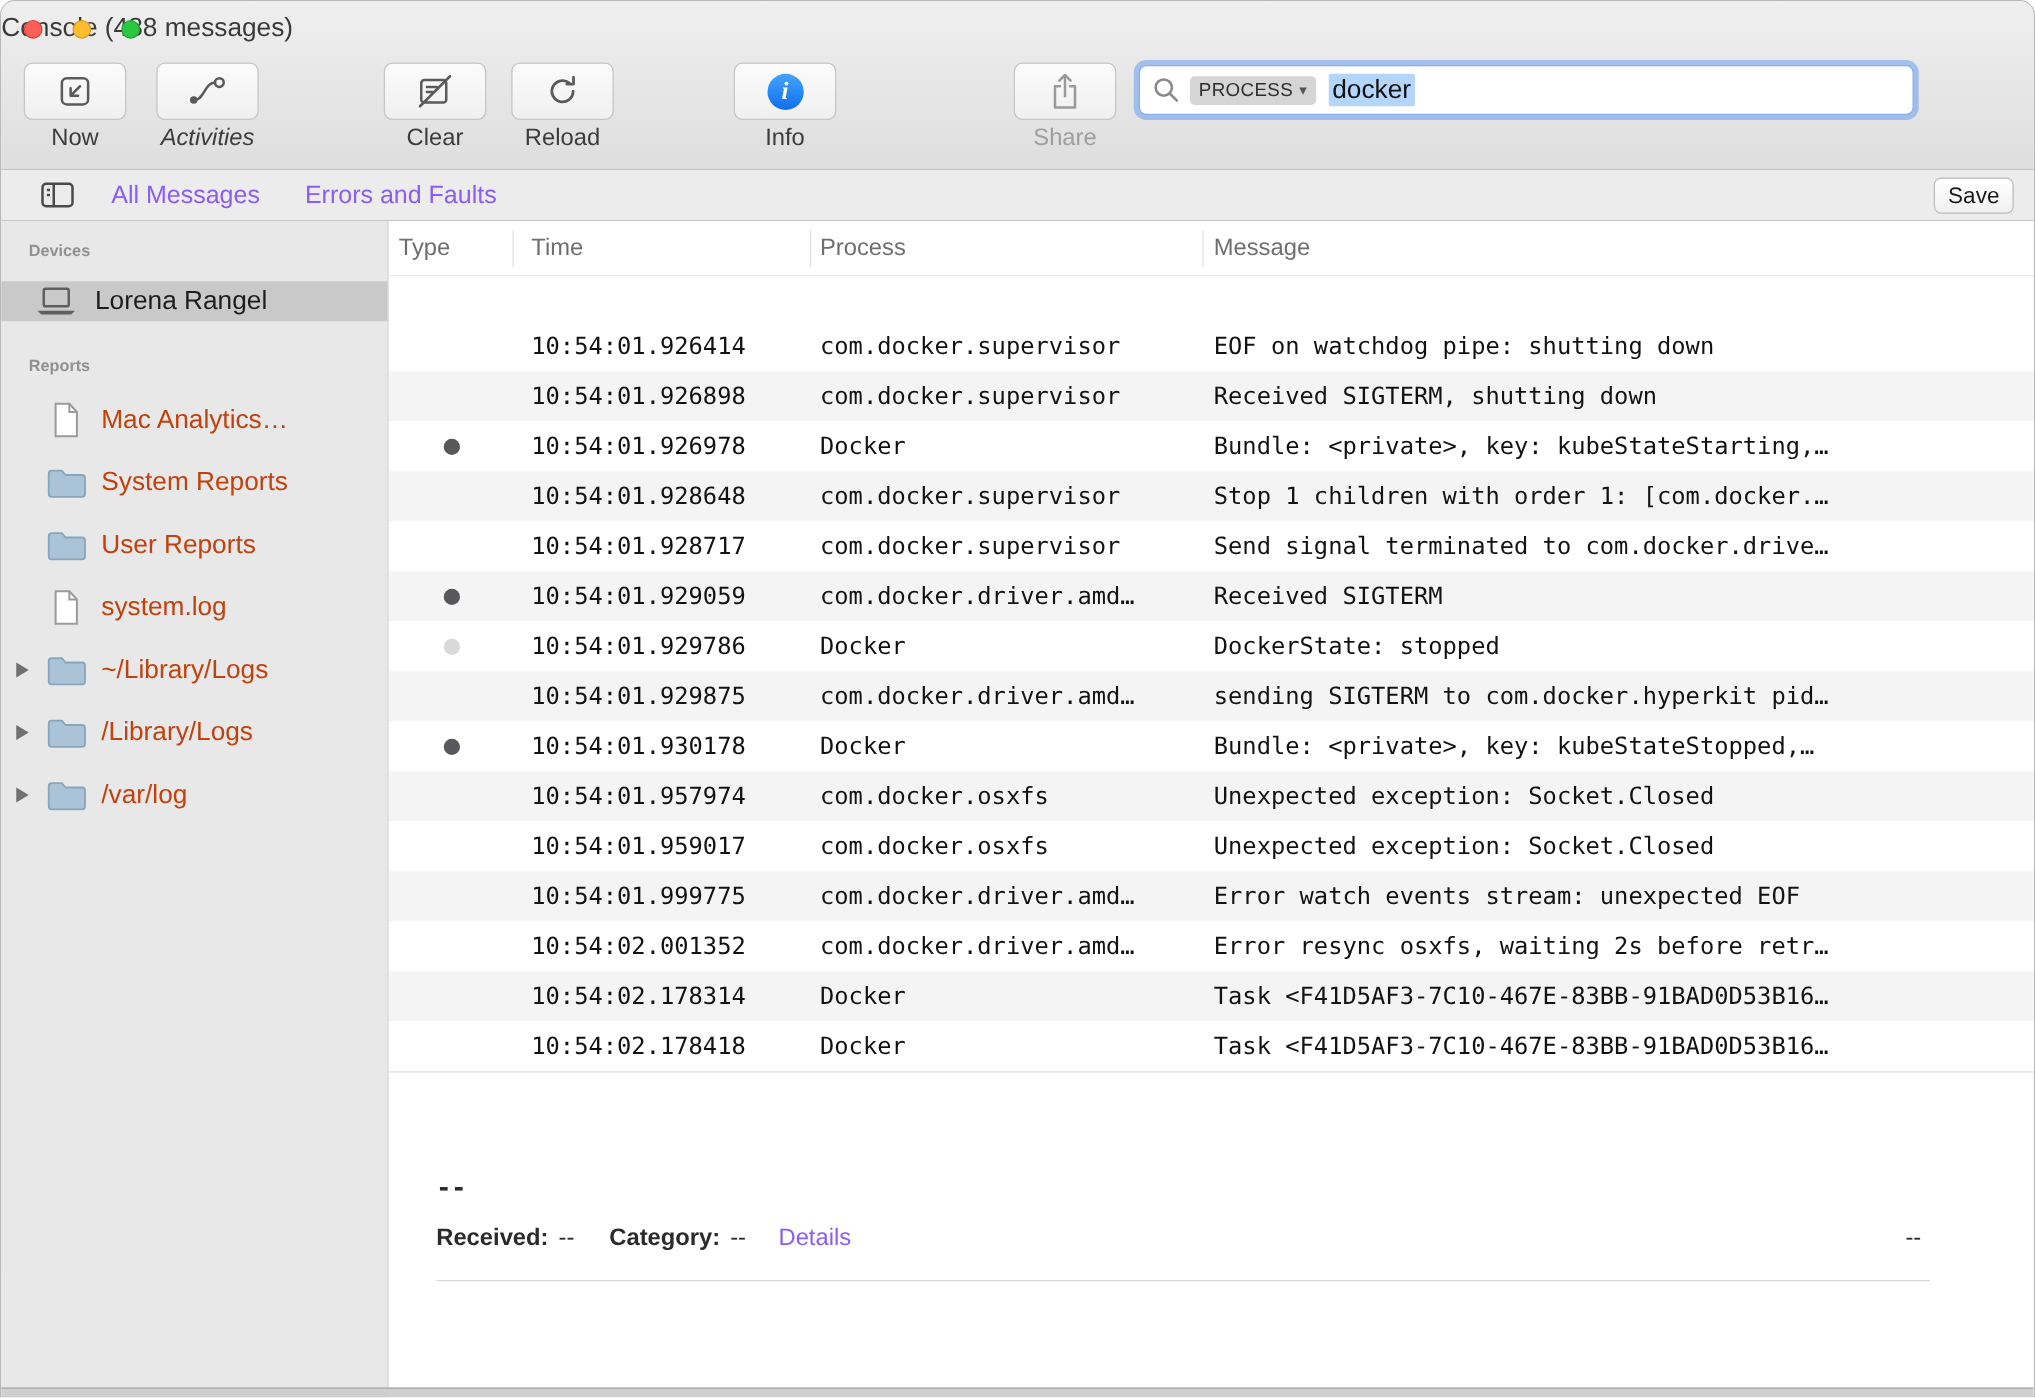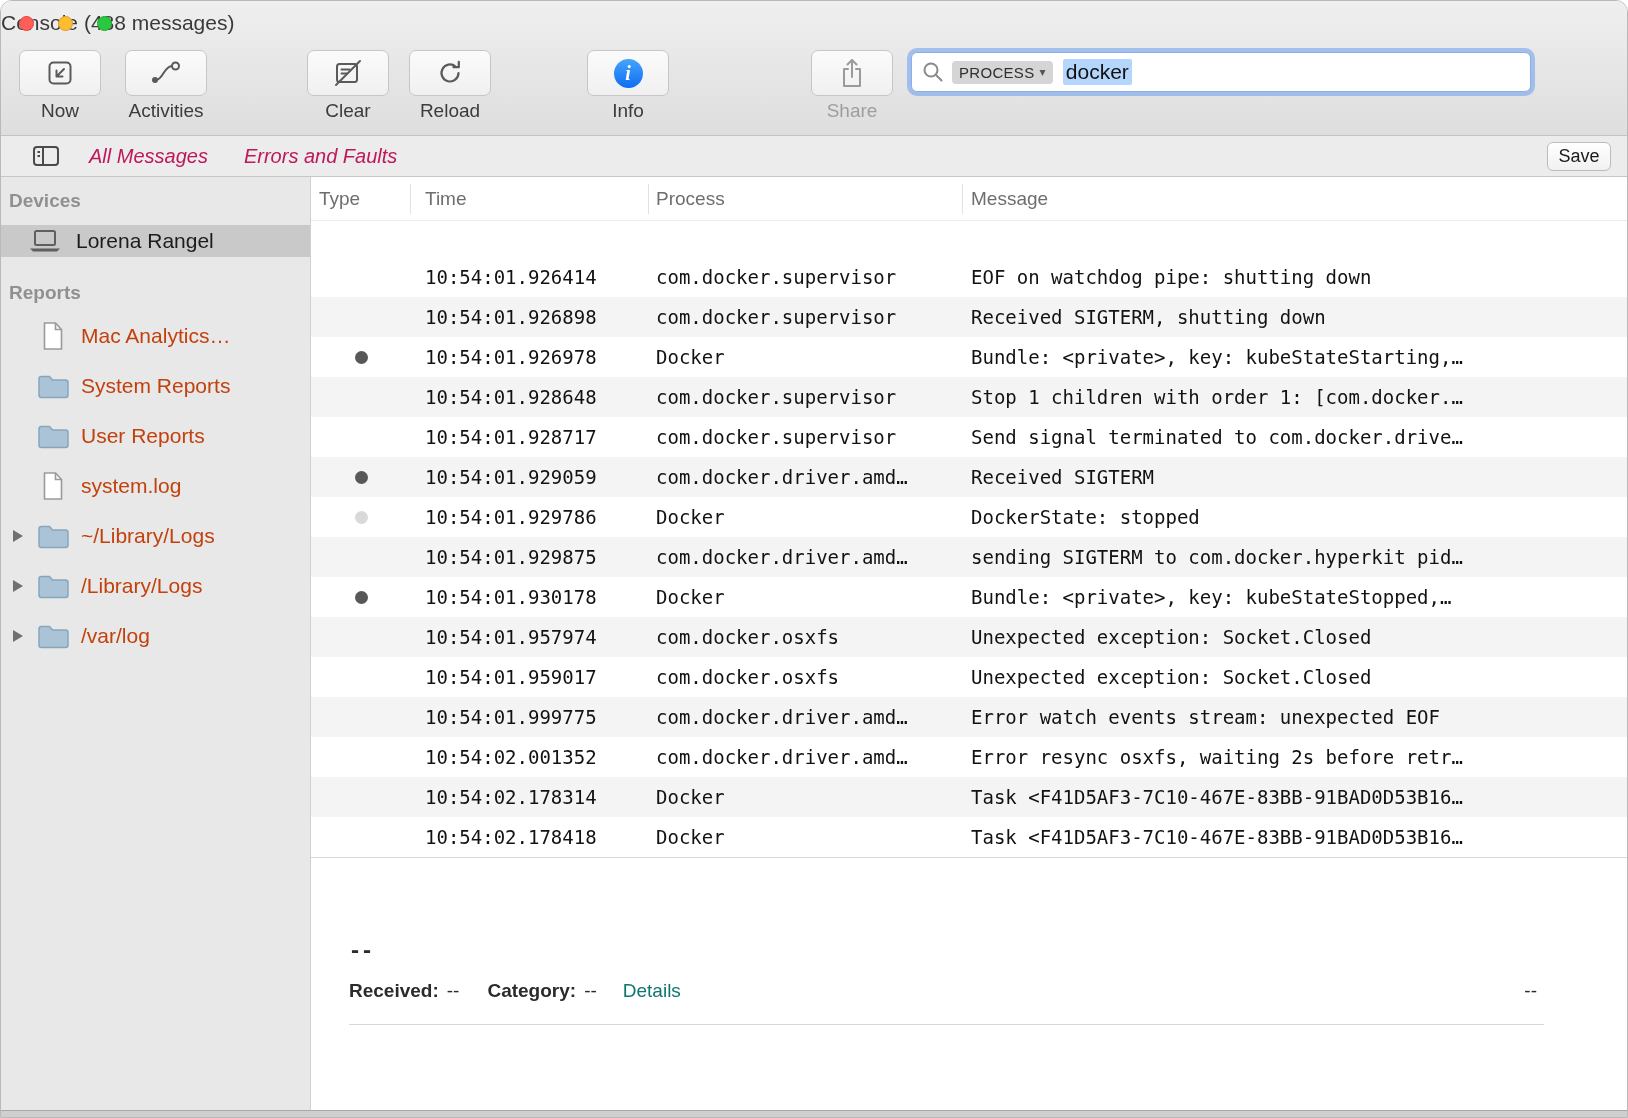--- a/index.html
+++ b/index.html
@@ -27,30 +27,30 @@
 
   .searchwrap { margin-left:18px; margin-top:2px; width:620px; }
   .searchfield { height:40px; background:#ffffff; border:1px solid #88afe9; border-radius:6px; box-shadow:0 0 0 4px rgba(106,158,238,.55); display:flex; align-items:center; padding:0 10px; }
   .token { margin-left:8px; background:#d5d5d5; border-radius:4px; padding:3px 7px; display:flex; align-items:center; gap:5px; font-size:15px; color:#2f2f2f; letter-spacing:.3px; }
   .token .chev { font-size:12px; color:#555; line-height:1; }
   .searchtext { margin-left:10px; font-size:21px; color:#111; background:#b5d6fc; padding:1px 3px; border-radius:2px; }
 
   
   .filterbar { height:41px; background:#ececec; border-bottom:1px solid #c6c6c6; display:flex; align-items:center; }
   .sbtoggle { margin-left:30px; display:flex; align-items:center; }
-  .filter-item { font-size:20px; color:#be185d;font-style:italic; }
+  .filter-item { font-size:20px; color:#8b5cf6; }
   .filter-item.first { margin-left:28px; }
   .filter-item.second { margin-left:36px; }
   .savebtn { margin-left:auto; margin-right:16px; width:64px; height:29px; border-radius:6px; background:linear-gradient(#ffffff,#f1f1f1); border:1px solid #bcbcbc; display:flex; align-items:center; justify-content:center; font-size:18px; color:#1a1a1a; }
 
   
   .content { display:flex; height:941px; }
 
   .sidebar { width:310px; background:#e8e8e8; border-right:1px solid #d0d0d0; padding-top:12px; flex-shrink:0; }
-  .side-header { padding-left:8px; font-size:19px; font-weight:600; color:#909090; height:24px; line-height:24px; }
+  .side-header { padding-left:22px; font-size:13px; font-weight:600; color:#909090; height:24px; line-height:24px; }
   .device-row { margin-top:12px; height:32px; background:#c9c9c9; display:flex; align-items:center; padding-left:26px; }
   .device-label { margin-left:13px; font-size:21px; color:#1c1c1c; }
   .side-header.reports { margin-top:24px; }
   .side-list { margin-top:6px; }
   .side-item { height:50px; display:flex; align-items:center; padding-left:12px; }
   .disclosure { width:0; height:0; border-left:10px solid #707070; border-top:6px solid transparent; border-bottom:6px solid transparent; margin-right:8px; flex-shrink:0; }
   .disc-slot { width:24px; display:flex; align-items:center; flex-shrink:0; }
   .disc-hidden { visibility:hidden; }
   .side-icon { width:32px; display:flex; align-items:center; justify-content:center; flex-shrink:0; }
   .side-label { margin-left:12px; font-size:21px; color:#c2410c; white-space:nowrap; overflow:hidden; }
@@ -76,21 +76,21 @@
   .dot.dark { background:#58585a; }
   .dot.light { background:#d9d9d9; }
 
   
   .detail { padding-left:38px; padding-right:0; position:relative; }
   .detail-title { margin-top:44px; font-family:"DejaVu Sans Mono", monospace; font-size:20px; font-weight:bold; color:#2b2b2b; }
   .detail-meta { margin-top:18px; display:flex; align-items:center; font-size:19px; color:#2b2b2b; position:relative; padding-right:90px; }
   .meta-label { font-weight:600; }
   .meta-value { margin-left:8px; }
   .meta-gap { margin-left:28px; }
-  .details-link { margin-left:26px; color:#0f766e; }
+  .details-link { margin-left:26px; color:#8b5cf6; }
   .meta-right { margin-left:auto; color:#2b2b2b; }
   .detail-rule { margin-top:22px; margin-right:83px; border-top:1px solid #d8d8d8; height:0; }
 
   .bottom-edge { position:absolute; left:0; right:0; bottom:0; height:7px; background:#cfcfcf; border-top:1px solid #a8a8a8; }
 
   svg { display:block; }
 </style>
 </head>
 <body>
 
@@ -112,21 +112,21 @@
           <span>
             <svg width="30" height="30" viewBox="0 0 30 30" fill="none" stroke="#5a5a5a" stroke-width="2" stroke-linecap="round" stroke-linejoin="round">
                 <rect x="4.5" y="4.5" width="21" height="21" rx="4"></rect>
                 <path d="M19 11 L11.5 18.5 M11.5 12.5 V18.5 H17.5"></path>
               </svg>
           </span>
         </div>
         <div class="tb-label">Now</div>
       </div>
 
-      <div class="tb-group" style="margin-left:24px;">
+      <div class="tb-group" style="margin-left:24px;font-style:italic;">
         <div class="tb-button">
           <span>
             <svg width="34" height="28" viewBox="0 0 34 28" fill="none" stroke="#5a5a5a" stroke-width="2" stroke-linecap="round">
                 <path d="M7 21 C14 21 15 7 23 7"></path>
                 <circle cx="6" cy="21" r="3" fill="#5a5a5a" stroke="none"></circle>
                 <circle cx="26.5" cy="7" r="3.5"></circle>
               </svg>
           </span>
         </div>
         <div class="tb-label">Activities</div>

